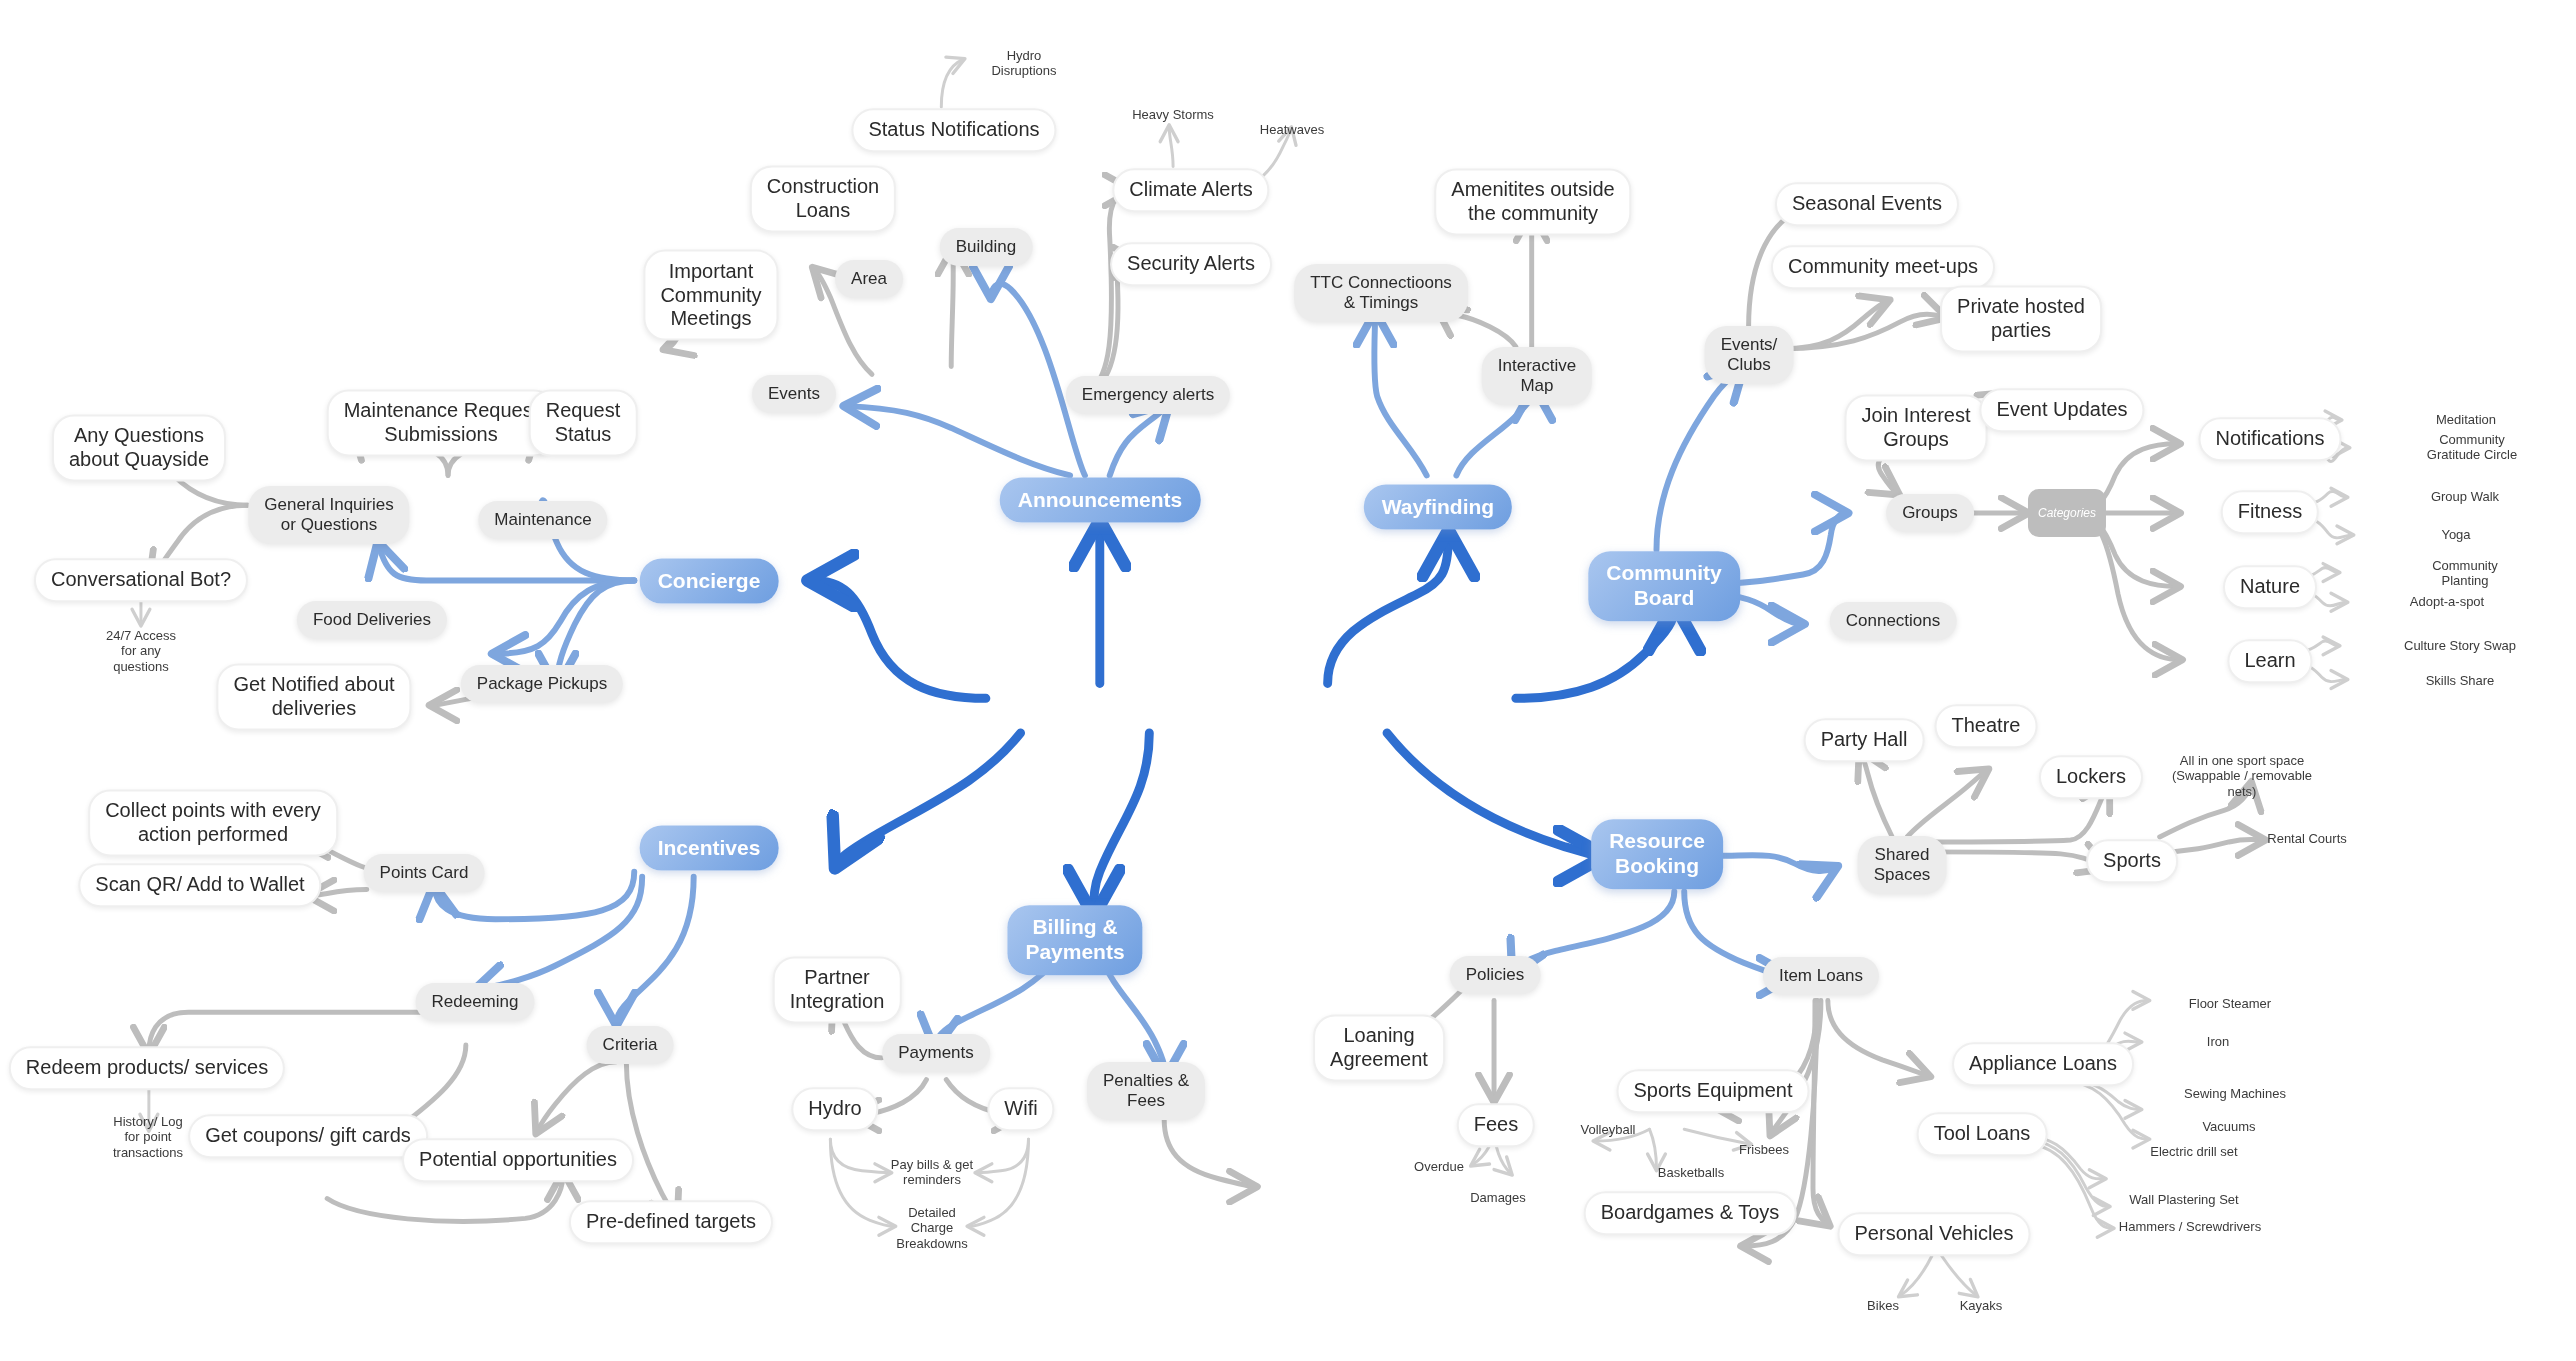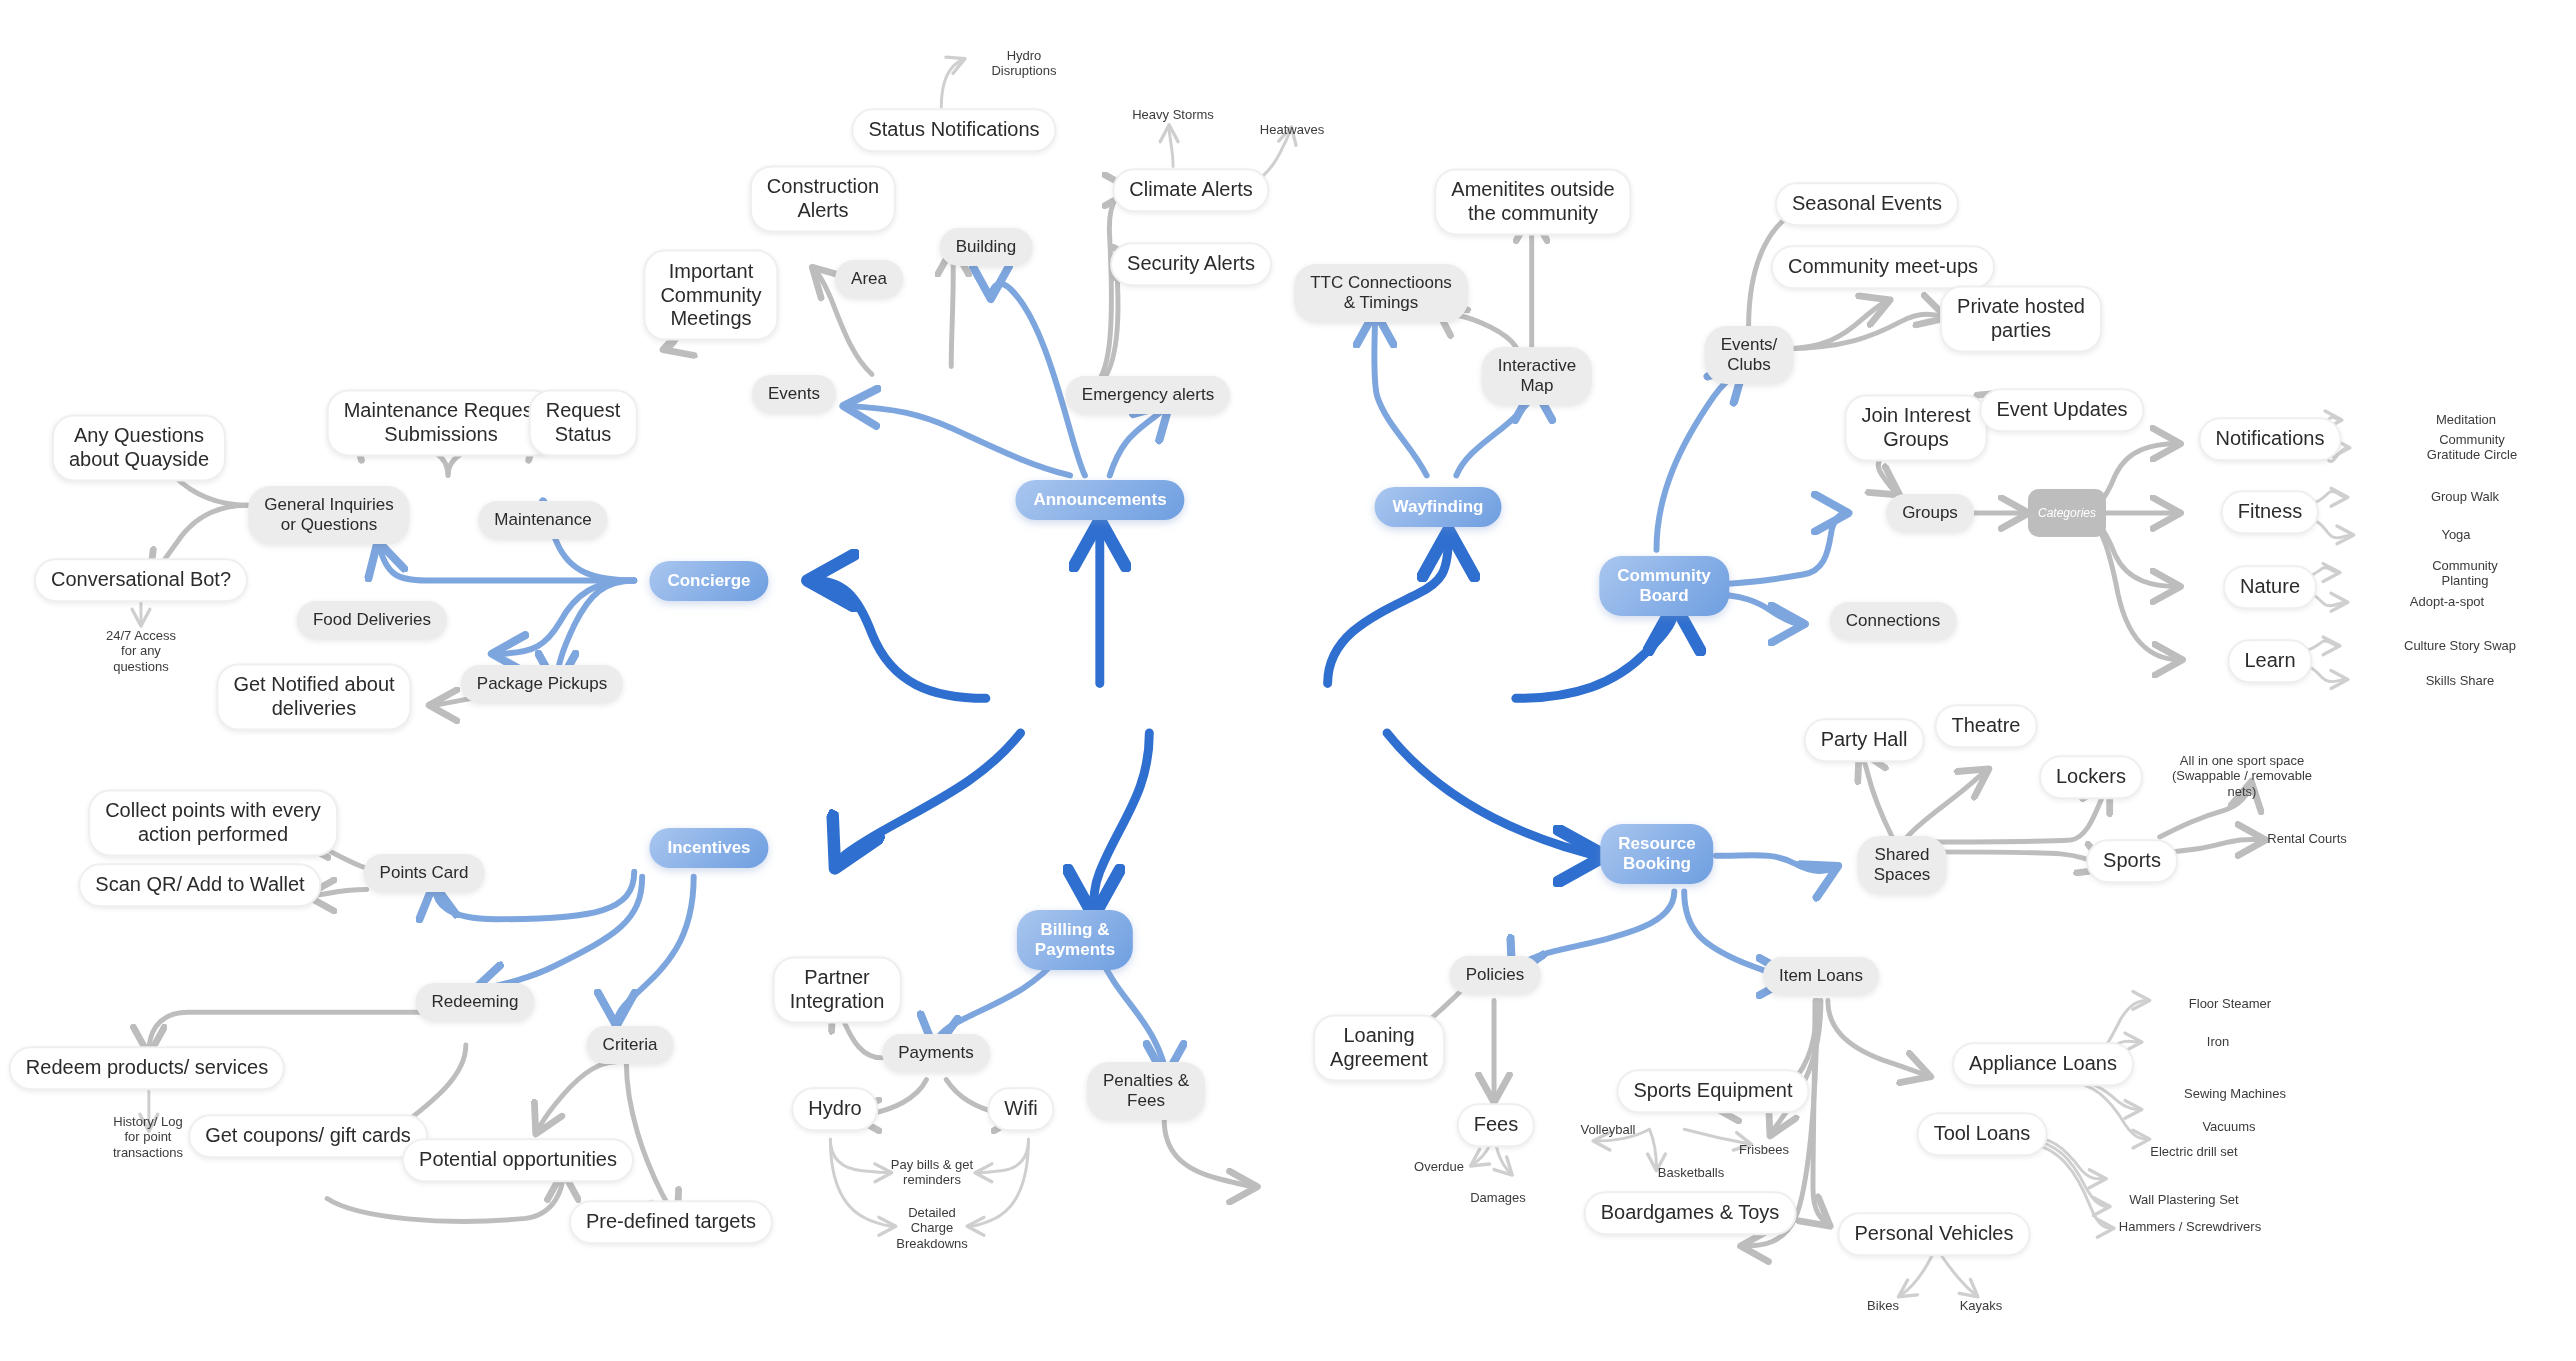--- a/index.html
+++ b/index.html
@@ -13,21 +13,21 @@
         transform:translate(-50%,-50%);white-space:pre-line;}
 
   
   .n-root{background:#2f6fd0;color:#fff;border-radius:28px;
           font-family:"Liberation Mono","DejaVu Sans Mono",monospace;
           font-weight:700;font-size:30px;letter-spacing:2px;
           padding:14px 26px;box-shadow:0 2px 6px rgba(0,0,0,.18);}
 
   
   .n-cat{background:linear-gradient(135deg,#a9c6ef 0%,#6e9ee0 100%);
-         color:#fff;font-weight:700;font-size:17px;border-radius:22px;
+         color:#fff;font-weight:700;font-size:21px;border-radius:22px;
          padding:10px 18px;box-shadow:0 3px 9px rgba(120,150,200,.35);}
 
   
   .n-fill{background:#ececec;color:#2b2b2b;font-size:17px;border-radius:22px;
           padding:9px 16px;box-shadow:0 2px 6px rgba(0,0,0,.10);}
 
   
   .n-out{background:#fff;color:#2b2b2b;font-size:20px;border-radius:22px;
          padding:8px 15px;border:2px solid #efefef;
          box-shadow:0 2px 5px rgba(0,0,0,.07);}
@@ -249,21 +249,21 @@
 <div class="node n-out" style="left:314px;top:697px;">Get Notified about
 deliveries</div>
 
 <div class="node n-fill" style="left:794px;top:394px;">Events</div>
 <div class="node n-out" style="left:711px;top:295px;">Important
 Community
 Meetings</div>
 <div class="node n-fill" style="left:869px;top:279px;">Area</div>
 <div class="node n-fill" style="left:986px;top:247px;">Building</div>
 <div class="node n-out" style="left:823px;top:199px;">Construction
-Alerts</div>
+Loans</div>
 <div class="node n-out" style="left:954px;top:130px;">Status Notifications</div>
 <div class="node n-leaf" style="left:1024px;top:63px;">Hydro
 Disruptions</div>
 <div class="node n-fill" style="left:1148px;top:395px;">Emergency alerts</div>
 <div class="node n-out" style="left:1191px;top:190px;">Climate Alerts</div>
 <div class="node n-out" style="left:1191px;top:264px;">Security Alerts</div>
 <div class="node n-leaf" style="left:1173px;top:115px;">Heavy Storms</div>
 <div class="node n-leaf" style="left:1292px;top:130px;">Heatwaves</div>
 
 <div class="node n-fill" style="left:1381px;top:293px;">TTC Connectioons

